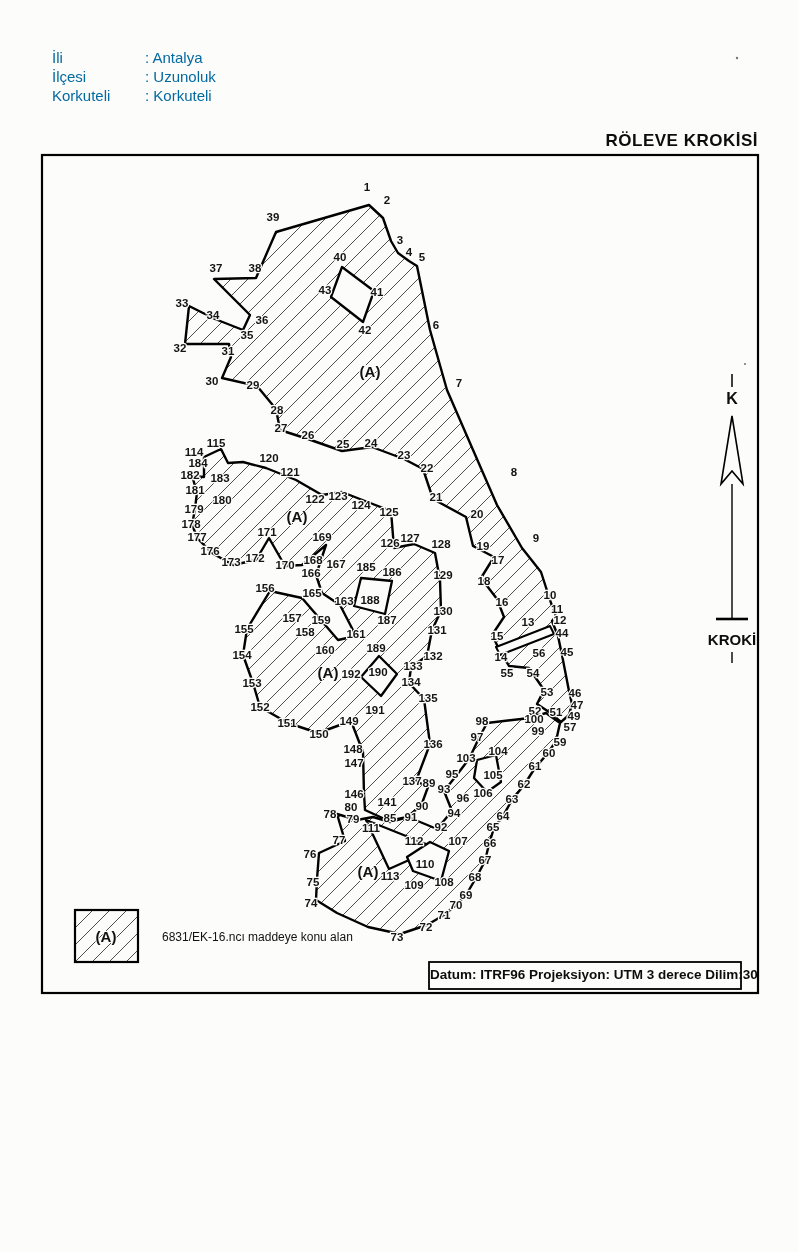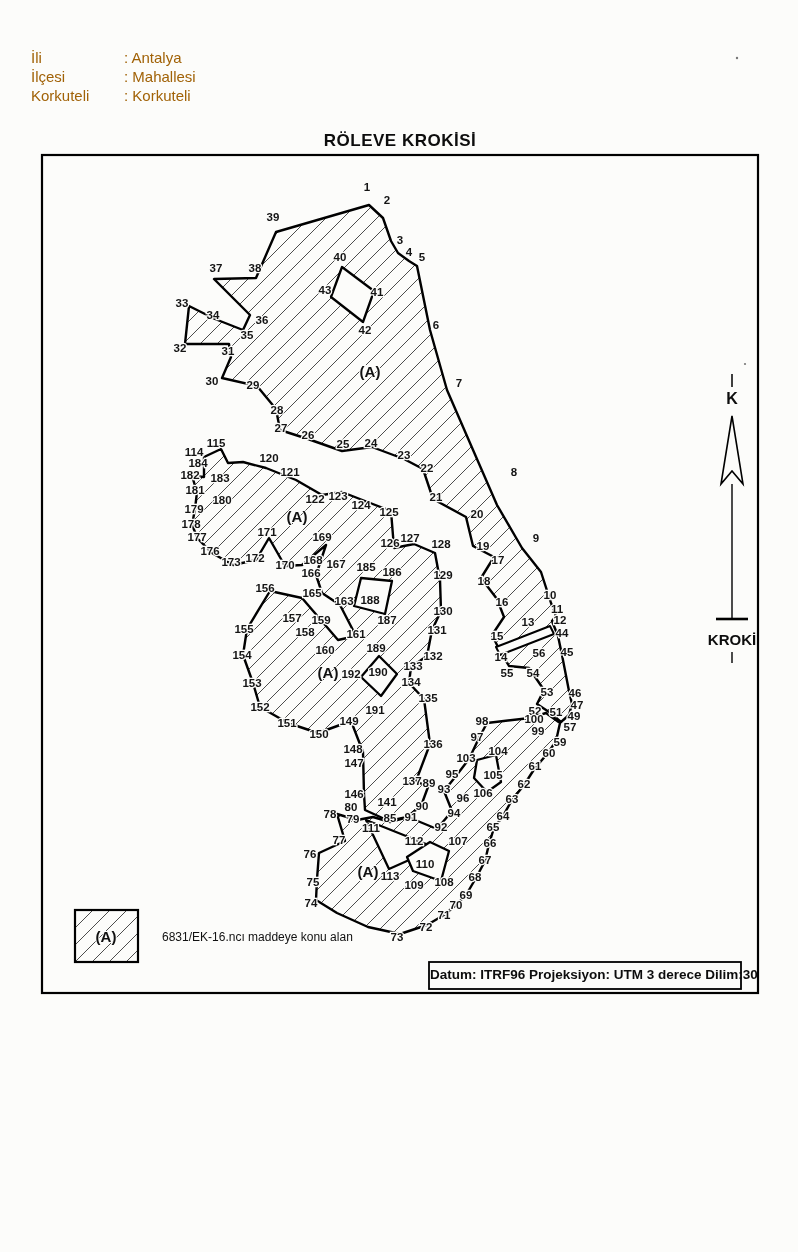--- a/index.html
+++ b/index.html
@@ -3,25 +3,25 @@
 <meta charset="utf-8">
 <style>
   html,body{margin:0;padding:0;}
   body{
     width:798px;height:1252px;position:relative;
     background:#fcfcfa;
     font-family:"Liberation Sans", sans-serif;
     color:#161616;
     overflow:hidden;
   }
-  .hdr{position:absolute;left:31px;top:48px;font-size:15px;line-height:19px;color:#a16207;}
+  .hdr{position:absolute;left:52px;top:48px;font-size:15px;line-height:19px;color:#0369a1;}
   .hdr-row{white-space:nowrap;}
   .hdr-label{display:inline-block;width:93px;}
   .title{
-    position:absolute;left:42px;top:131px;width:716px;text-align:center;
+    position:absolute;left:42px;top:131px;width:716px;text-align:right;
     font-size:17px;font-weight:bold;letter-spacing:.5px;color:#0d0d0d;
   }
   .legend-text{
     position:absolute;left:162px;top:930px;font-size:12px;color:#111;white-space:nowrap;
   }
   .datum-text{
     position:absolute;left:430px;top:967px;width:276px;text-align:center;
     font-size:13.5px;font-weight:bold;color:#0d0d0d;white-space:nowrap;
   }
   svg{position:absolute;left:0;top:0;}
@@ -43,21 +43,21 @@
   }
 </style>
 </head>
 <body>
 
 <div class="hdr">
   <div class="hdr-row">
     <span class="hdr-label">İli</span><span>: Antalya</span>
   </div>
   <div class="hdr-row">
-    <span class="hdr-label">İlçesi</span><span>: Mahallesi</span>
+    <span class="hdr-label">İlçesi</span><span>: Uzunoluk</span>
   </div>
   <div class="hdr-row">
     <span class="hdr-label">Korkuteli</span><span>: Korkuteli</span>
   </div>
 </div>
 
 <div class="title">RÖLEVE KROKİSİ</div>
 
 <svg width="798" height="1252" viewBox="0 0 798 1252">
   <defs>

